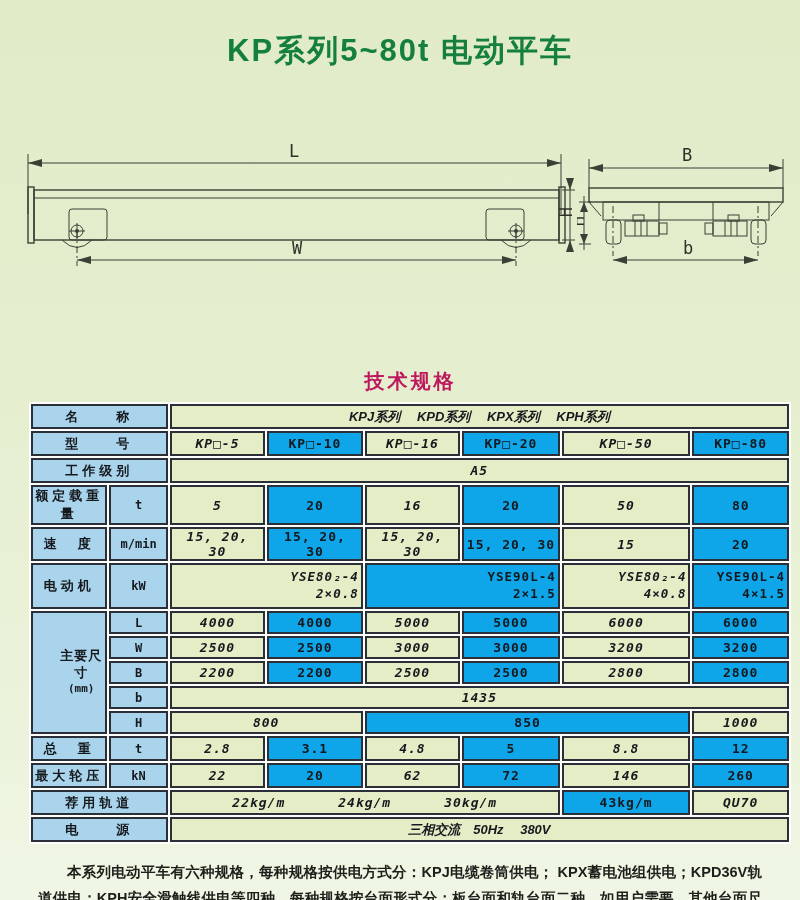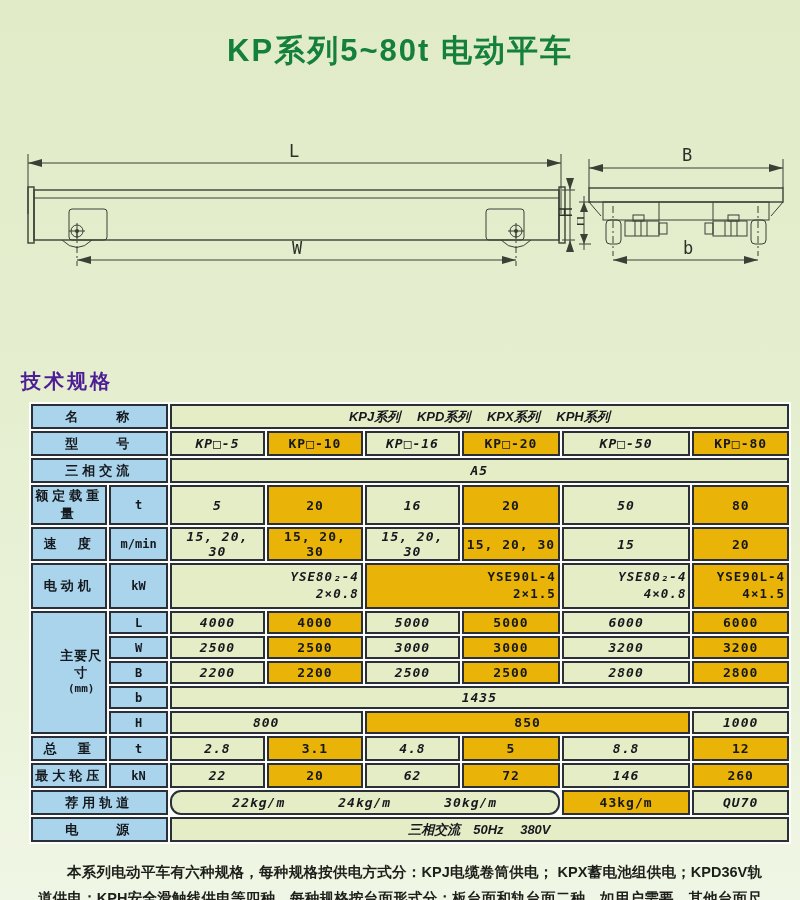--- a/index.html
+++ b/index.html
@@ -25,21 +25,21 @@
   svg.endv{left:577px;}
   .dline{stroke:#3b4036;stroke-width:1.4;fill:none;}
   .dthin{stroke:#3b4036;stroke-width:1;fill:none;}
   .ddash{stroke:#3b4036;stroke-width:1;fill:none;stroke-dasharray:7 3 2 3;}
   .dfill{fill:#3b4036;stroke:none;}
   .dtext{font-family:"DejaVu Sans Mono",monospace;font-size:17px;fill:#2c3028;}
 
   
   .spec-heading{
     margin:88px 0 7px 21px;
-    font-size:20px;font-weight:bold;color:#4c1d95;letter-spacing:3px;
+    font-size:20px;font-weight:bold;color:#be185d;letter-spacing:3px;text-align:center;
   }
 
   
   table.spec{
     margin-left:29px;
     width:762px;
     border-collapse:separate;border-spacing:2px;
     background:#fdfdfb;
     table-layout:fixed;
     font-size:13px;
@@ -48,28 +48,28 @@
     border:2px solid #2a2f38;
     text-align:center;vertical-align:middle;
     height:21px;padding:0 2px;
     color:#15181d;
     font-weight:bold;
     overflow:hidden;
   }
   td.hdr{background:#a9d4ec;letter-spacing:4px;}
   td.hdr.unit{letter-spacing:0;font-family:"DejaVu Sans Mono",monospace;font-size:12px;}
   td.g{background:#e5edc6;font-style:italic;}
-  td.b{background:#eab308;}
+  td.b{background:#0ea5e9;}
   td.num{font-family:"DejaVu Sans Mono",monospace;font-size:13px;letter-spacing:1px;}
   tr.dimrow td{height:19px;}
   tr.motorrow td{height:42px;}
   td.motor div{line-height:1.35;font-family:"DejaVu Sans Mono",monospace;font-size:12.5px;letter-spacing:1px;text-align:right;}
   td.dims-label div{line-height:1.3;letter-spacing:1px;margin-left:24px;}
   td.dims-label .mm{font-size:11px;font-family:"DejaVu Sans Mono",monospace;letter-spacing:0;}
-  td.pre{white-space:pre;border-radius:11px;}
+  td.pre{white-space:pre;}
 
   
   .footer-text{
     margin:16px 38px 0 38px;
     font-size:14.5px;line-height:1.78;color:#1d1f1a;
     text-indent:2em;text-align:justify;font-weight:bold;
   }
 </style>
 </head>
 <body>
@@ -194,21 +194,21 @@
       <tr>
         <td class="hdr" colspan="2">型　　号</td>
         <td class="g num">KP□-5</td>
         <td class="b num">KP□-10</td>
         <td class="g num">KP□-16</td>
         <td class="b num">KP□-20</td>
         <td class="g num">KP□-50</td>
         <td class="b num">KP□-80</td>
       </tr>
       <tr>
-        <td class="hdr" colspan="2">三相交流</td>
+        <td class="hdr" colspan="2">工作级别</td>
         <td class="g num" colspan="6">A5</td>
       </tr>
       <tr>
         <td class="hdr">额定载重量</td>
         <td class="hdr unit">t</td>
         <td class="g num">5</td>
         <td class="b num">20</td>
         <td class="g num">16</td>
         <td class="b num">20</td>
         <td class="g num">50</td>

